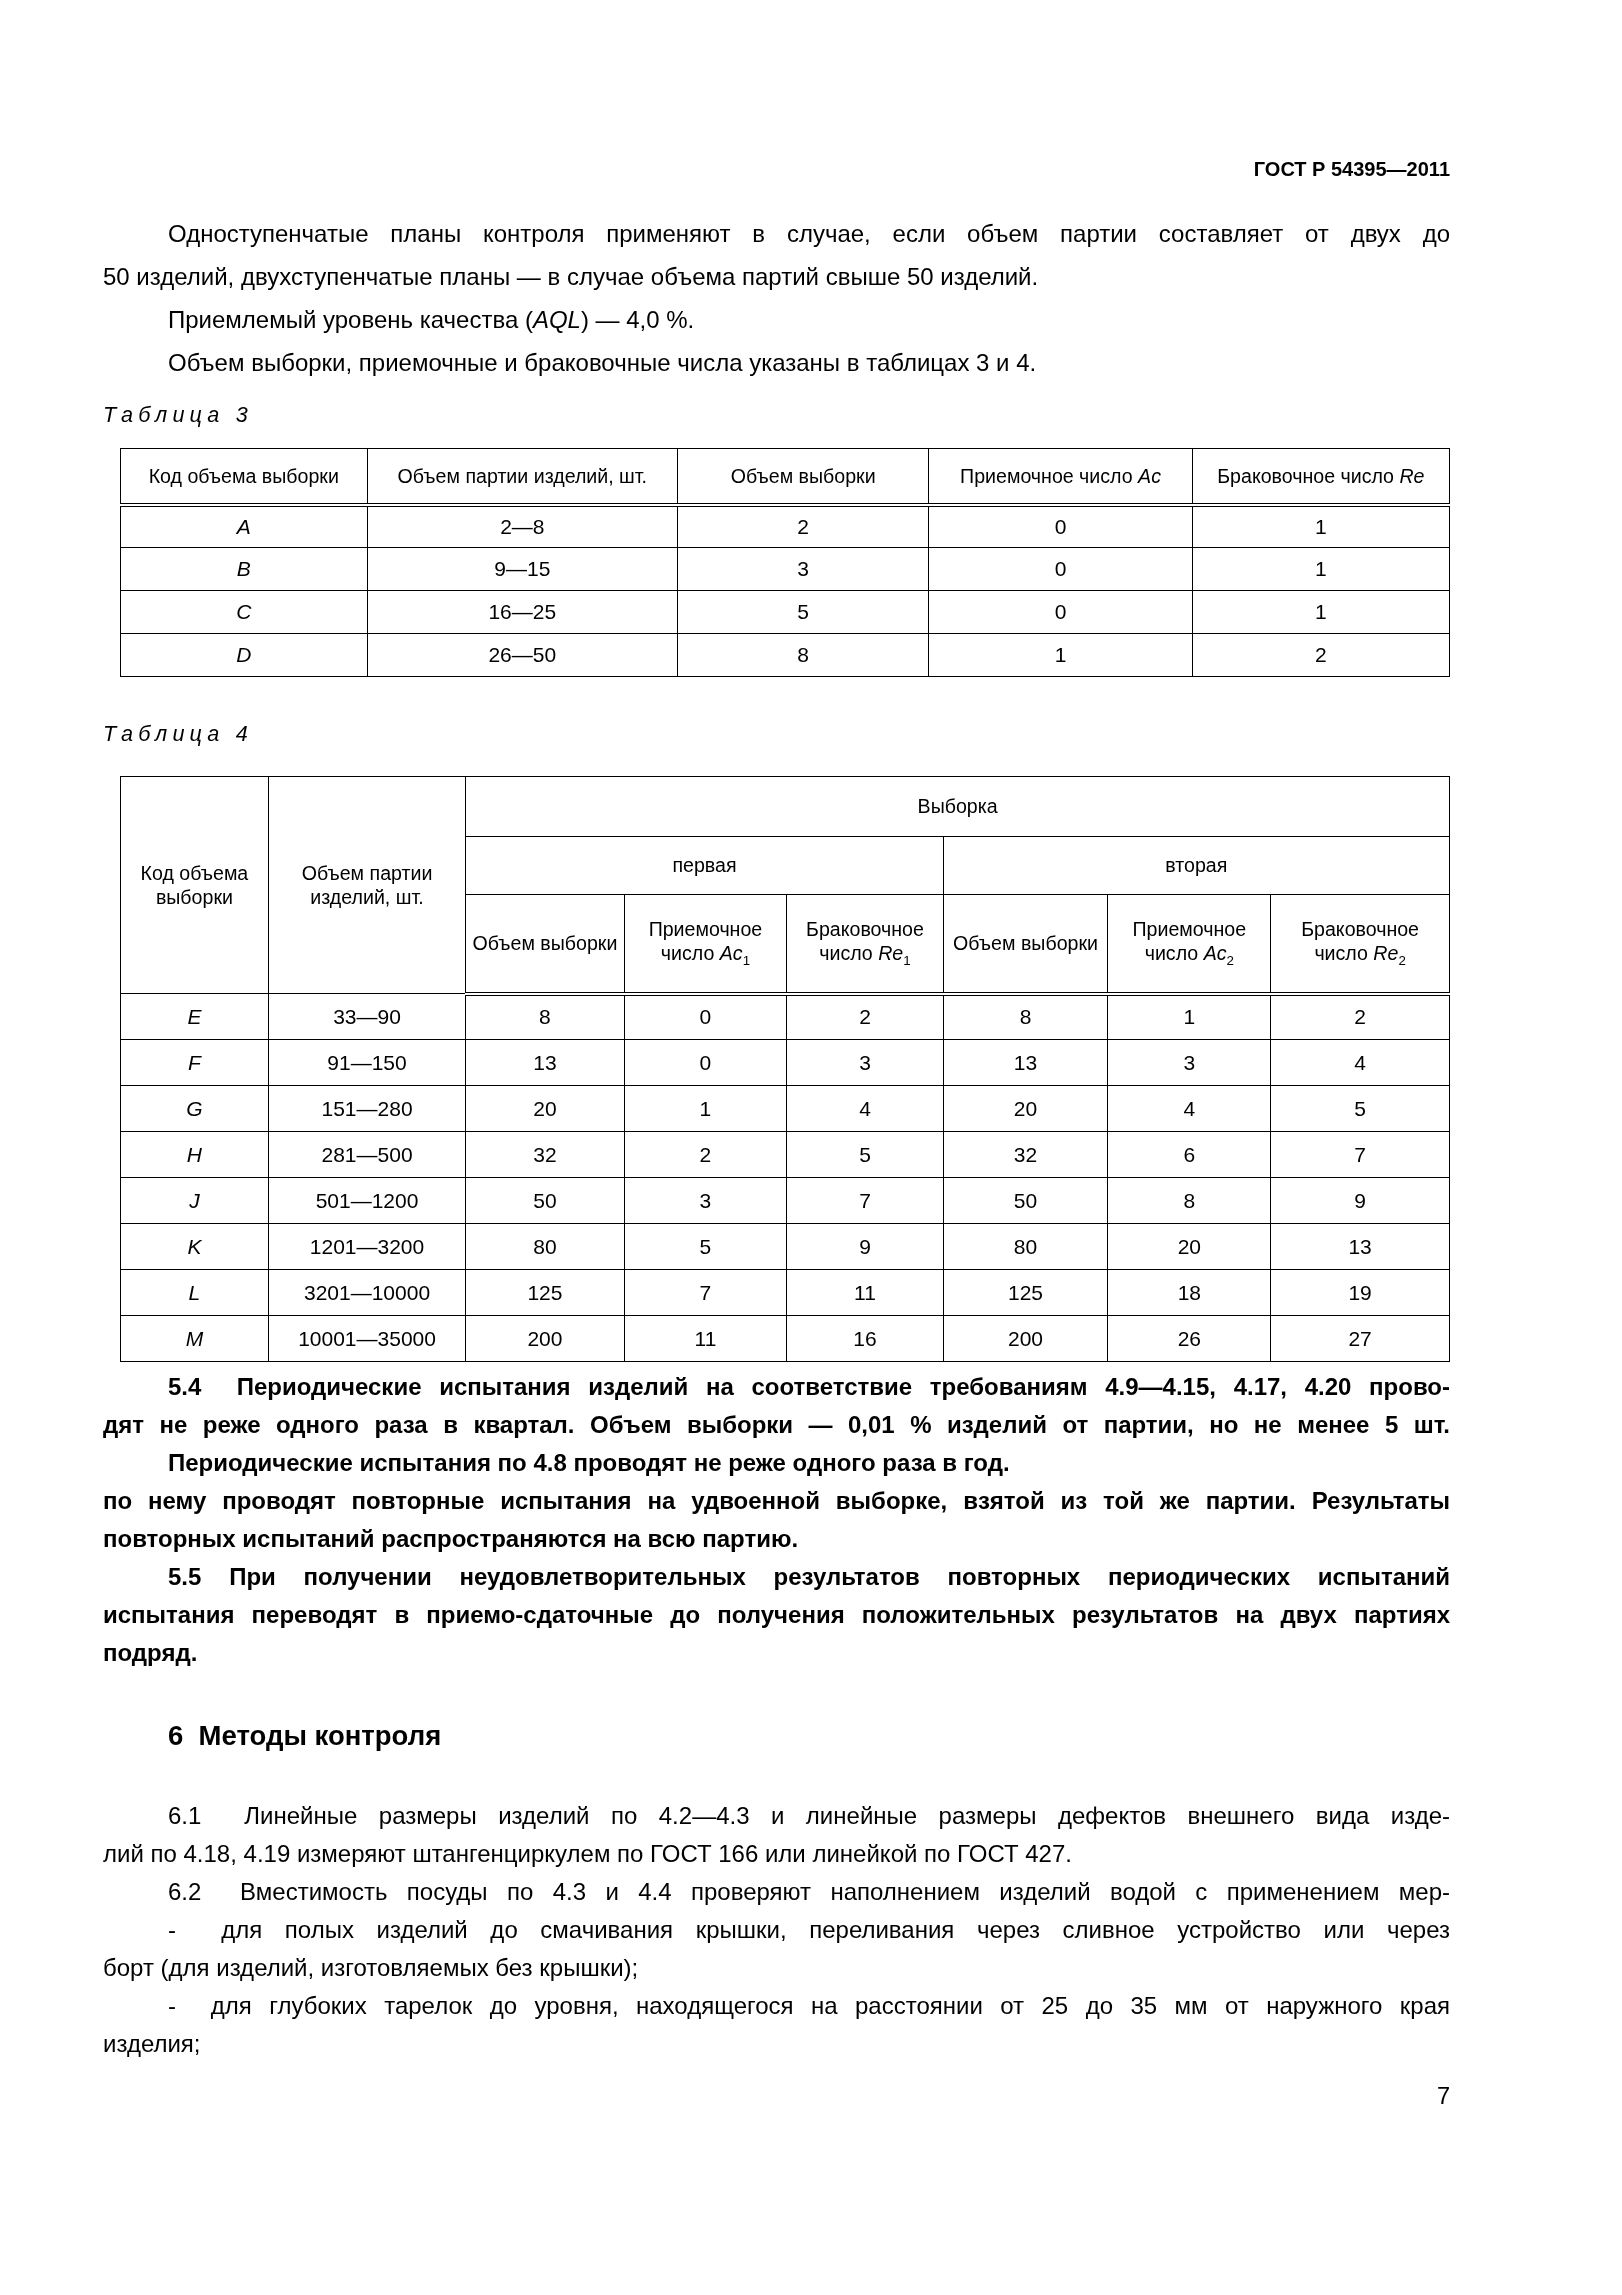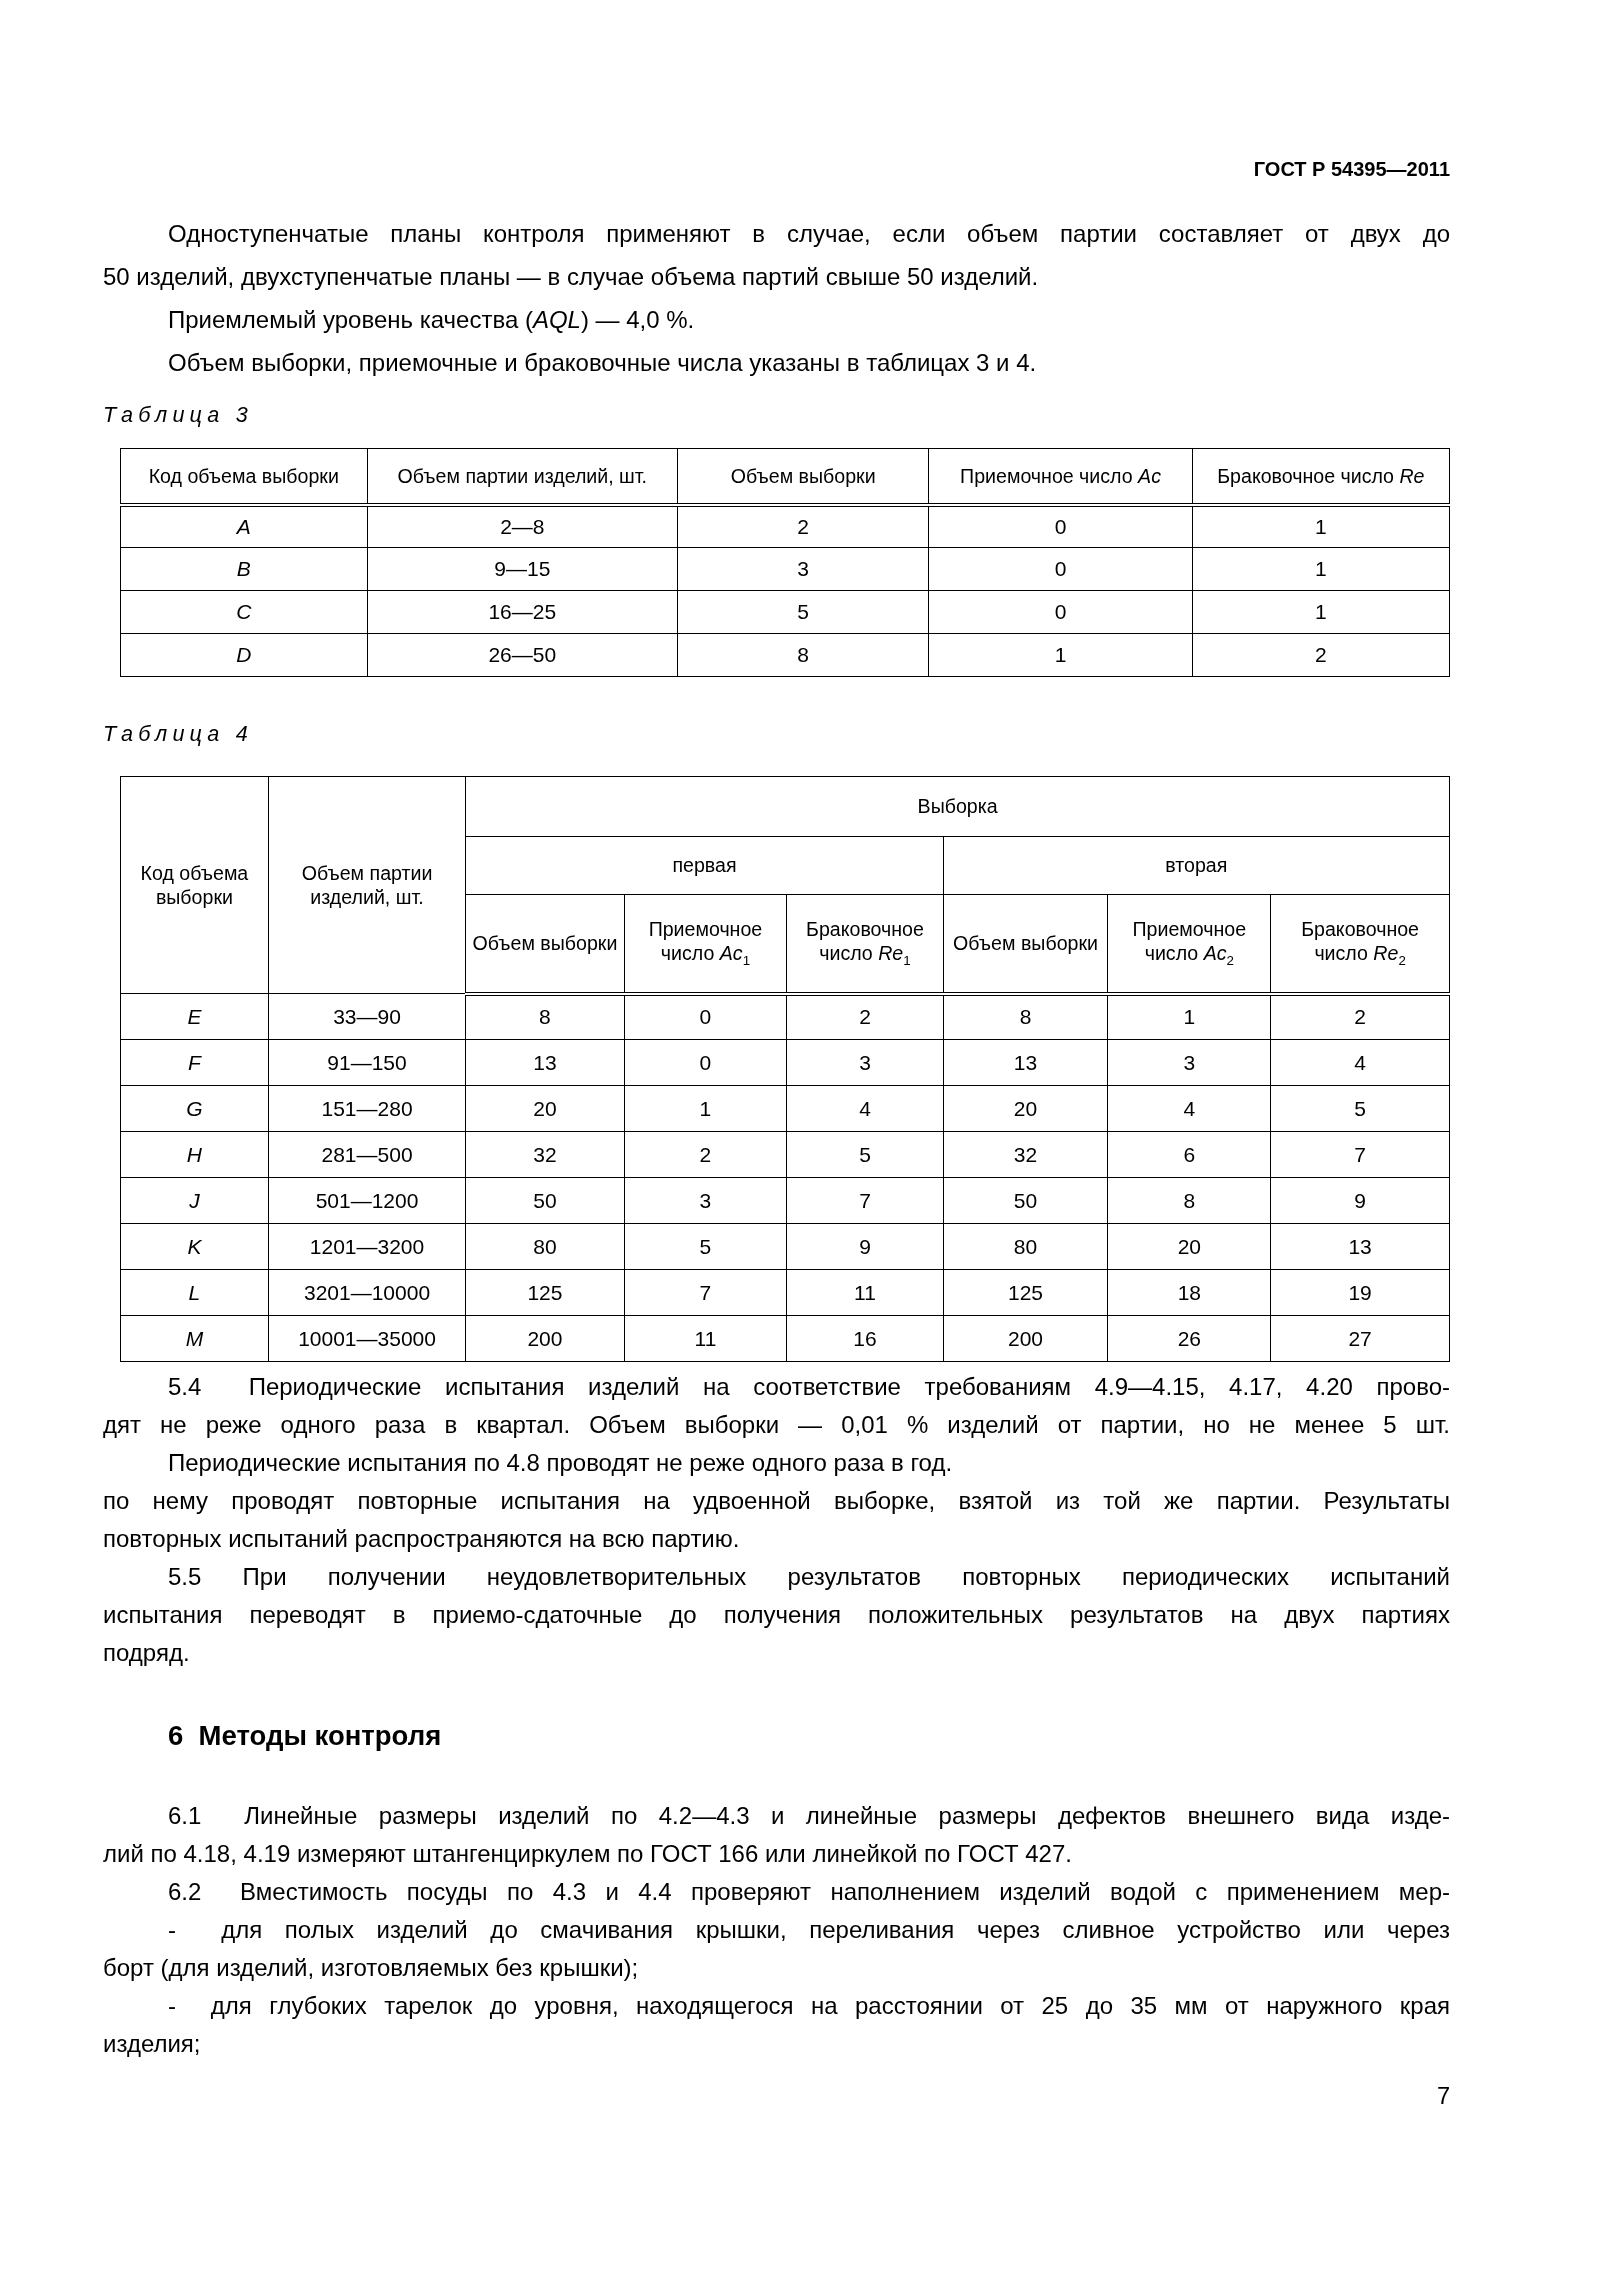--- a/index.html
+++ b/index.html
@@ -3,21 +3,21 @@
 <meta charset="utf-8">
 <style>
   html,body{margin:0;padding:0;}
   body{width:1623px;height:2295px;background:#ffffff;color:#000;
        font-family:"Liberation Sans", sans-serif;position:relative;overflow:hidden;}
   .abs{position:absolute;}
   .content{left:103px;width:1347px;}
   .doc-header{top:158px;text-align:right;font-weight:bold;font-size:20px;}
   .intro{top:212px;font-size:24px;line-height:43px;}
   .body-text{font-size:24px;line-height:38px;}
-  .sec5{top:1368px;}
+  .sec5{top:1368px;font-weight:bold;}
   .sec6{top:1797px;}
   .ln{white-space:normal;}
   .ind{text-indent:65px;}
   .fill{text-align:justify;text-align-last:justify;}
   .caption{font-size:21.6px;letter-spacing:5.2px;font-style:italic;}
   .caption3{top:402px;}
   .caption4{top:721px;}
   .heading6{top:1720px;font-size:27.5px;font-weight:bold;text-indent:65px;}
   .pagenum{top:2083px;text-align:right;font-size:23.6px;}
 

